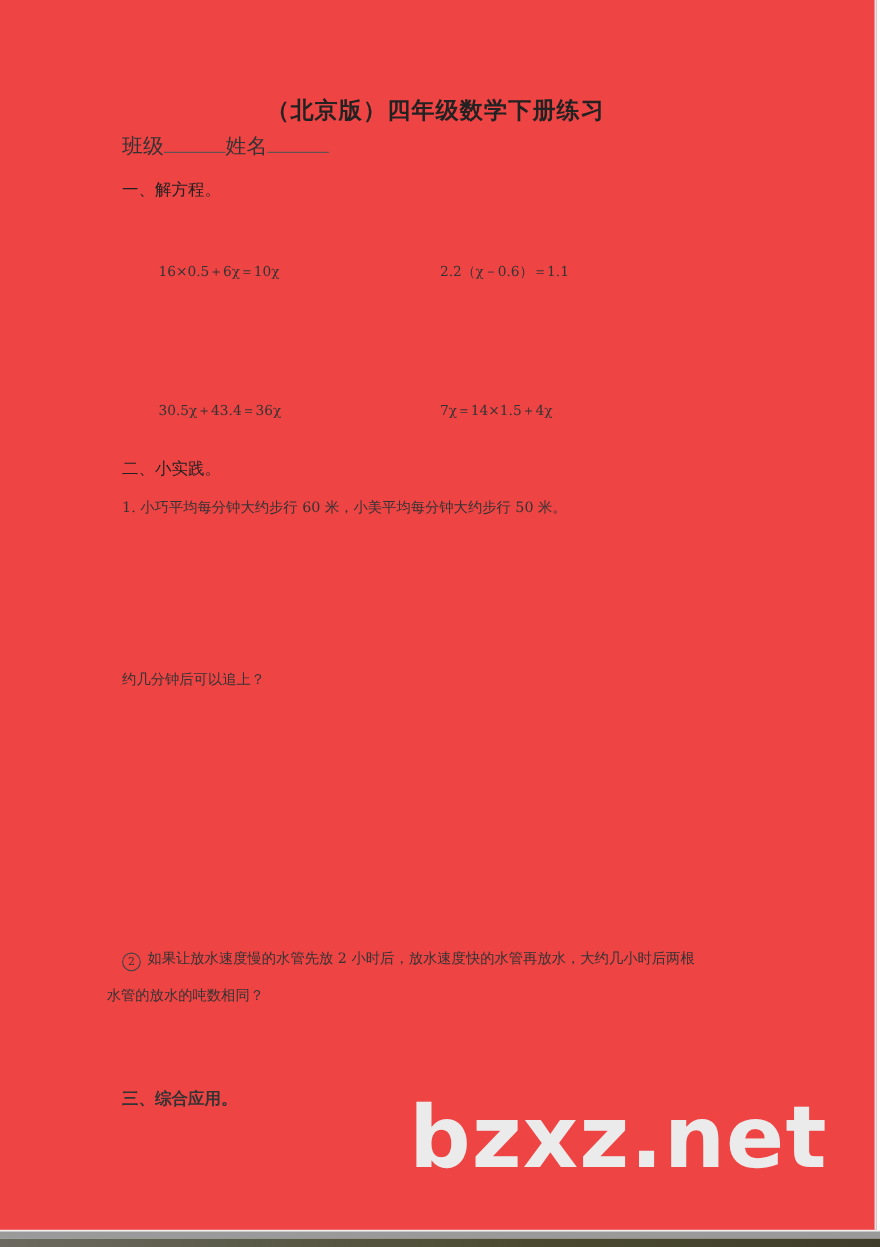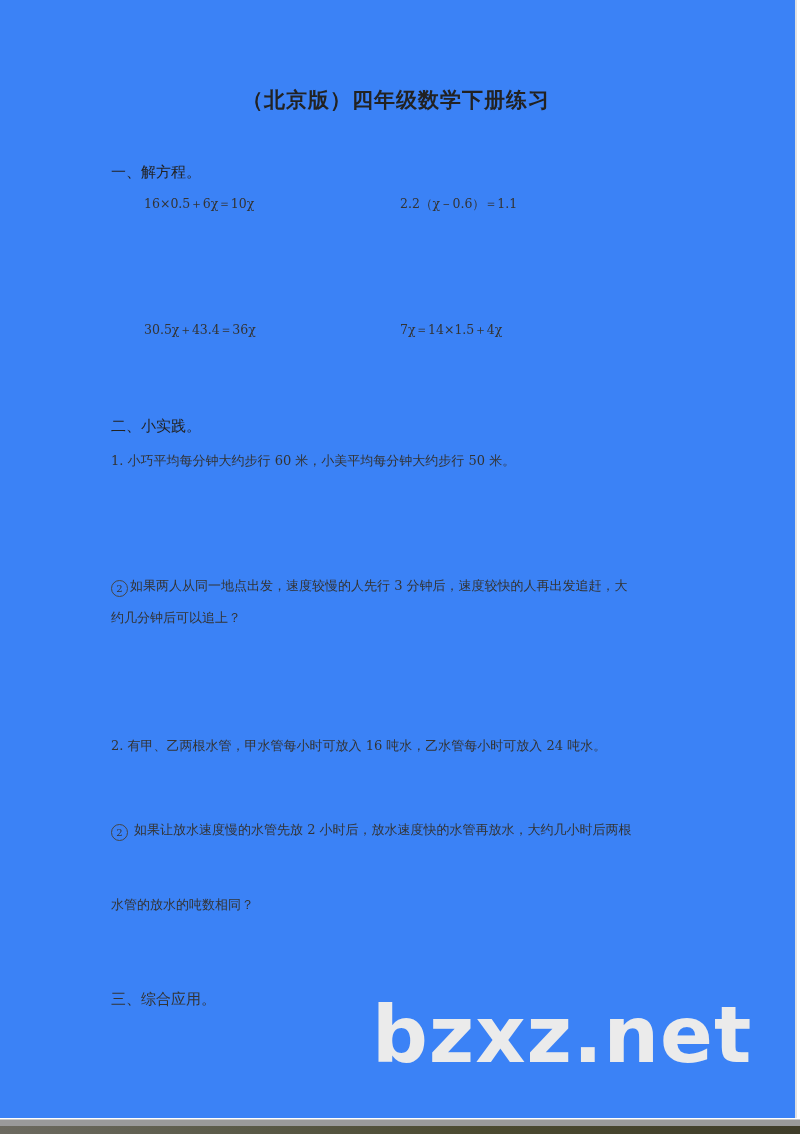--- a/index.html
+++ b/index.html
@@ -4,35 +4,35 @@
 <style>
   html, body { margin: 0; padding: 0; }
   body {
     width: 800px; height: 1134px; position: relative; overflow: hidden;
     background: #ffffff;
     font-family: "DejaVu Serif", "Liberation Serif", serif;
     color: #333;
   }
   .page {
     position: absolute; left: 0; top: 0; width: 795px; height: 1118px;
-    background: #3b82f6;
+    background: #ef4444;
     border-right: 2px solid #e2e2e2;
   }
   .abs { position: absolute; white-space: nowrap; }
   .title {
     left: 242px; top: 86px; font-size: 21px; font-weight: bold; color: #222;
     font-family: "DejaVu Sans", "Liberation Sans", sans-serif; letter-spacing: 1px;
   }
   .classline { left: 111px; top: 120px; font-size: 19px; color: #333; }
   .blank { display: inline-block; width: 56px; border-bottom: 1px solid #555; height: 18px; vertical-align: baseline; }
   .section {
     font-size: 15px; font-weight: normal; color: #222;
     font-family: "DejaVu Sans", "Liberation Sans", sans-serif;
   }
-  .eq { font-size: 12.5px; color: #333; }
+  .eq { font-size: 12.5px; color: #333; margin-top: 43px; }
   .q { font-size: 13px; color: #333; }
   .circ { display:inline-block; width:15px; height:15px; border:1px solid #444; border-radius:50%; font-size:10px; line-height:15px; text-align:center; margin-right:6px; vertical-align: -2px; }
   .watermark {
     left: 372px; top: 990px; font-size: 78px; font-weight: bold;
     font-family: "DejaVu Sans", "Liberation Sans", sans-serif;
     color: #ebebeb; letter-spacing: 1px;
   }
   .bar {
     position: absolute; left: 0; top: 1119px; width: 800px; height: 6px;
     background: #9a9a9a; border-top: 1px solid #c8c8c8;
@@ -41,39 +41,38 @@
     position: absolute; left: 0; top: 1126px; width: 800px; height: 8px;
     background: linear-gradient(90deg, #6c6a60 0%, #5a5a48 30%, #4b4a30 60%, #3f3d2a 100%);
   }
 </style>
 </head>
 <body>
 
 <div class="page">
   <div class="abs title">（北京版）四年级数学下册练习</div>
 
+  <div class="abs classline">
+    <span>班级</span><span class="blank"></span><span>姓名</span><span class="blank"></span>
+  </div>
 
   <div class="abs section" style="left:111px; top:163px;">一、解方程。</div>
   <div class="abs eq" style="left:144px; top:196px;">16×0.5＋6χ＝10χ</div>
   <div class="abs eq" style="left:400px; top:196px;">2.2（χ－0.6）＝1.1</div>
   <div class="abs eq" style="left:144px; top:322px;">30.5χ＋43.4＝36χ</div>
   <div class="abs eq" style="left:400px; top:322px;">7χ＝14×1.5＋4χ</div>
 
   <div class="abs section" style="left:111px; top:417px;">二、小实践。</div>
   <div class="abs q" style="left:111px; top:452px;text-align:center;">1.  小巧平均每分钟大约步行 60 米，小美平均每分钟大约步行 50 米。</div>
-  <div class="abs q" style="left:111px; top:577px;">
-    <span class="circ" style="margin-right:2px;">2</span><span>如果两人从同一地点出发，速度较慢的人先行 3 分钟后，速度较快的人再出发追赶，大</span>
-  </div>
   <div class="abs q" style="left:111px; top:609px;text-align:center;">约几分钟后可以追上？</div>
 
-  <div class="abs q" style="left:111px; top:737px;">2.  有甲、乙两根水管，甲水管每小时可放入 16 吨水，乙水管每小时可放入 24 吨水。</div>
-  <div class="abs q" style="left:111px; top:821px;">
+  <div class="abs q" style="left:111px; top:862px;">
     <span class="circ">2</span><span>如果让放水速度慢的水管先放 2 小时后，放水速度快的水管再放水，大约几小时后两根</span>
   </div>
-  <div class="abs q" style="left:111px; top:896px;text-align:center;">水管的放水的吨数相同？</div>
+  <div class="abs q" style="left:97px; top:896px;text-align:center;">水管的放水的吨数相同？</div>
 
-  <div class="abs section" style="left:111px; top:990px; font-weight:normal; color:#333;">三、综合应用。</div>
+  <div class="abs section" style="left:111px; top:990px; font-weight:bold; color:#333;">三、综合应用。</div>
 
   <div class="abs watermark">bzxz.net</div>
 </div>
 
 <div class="bar"></div>
 <div class="photo"></div>
 
 </body></html>

